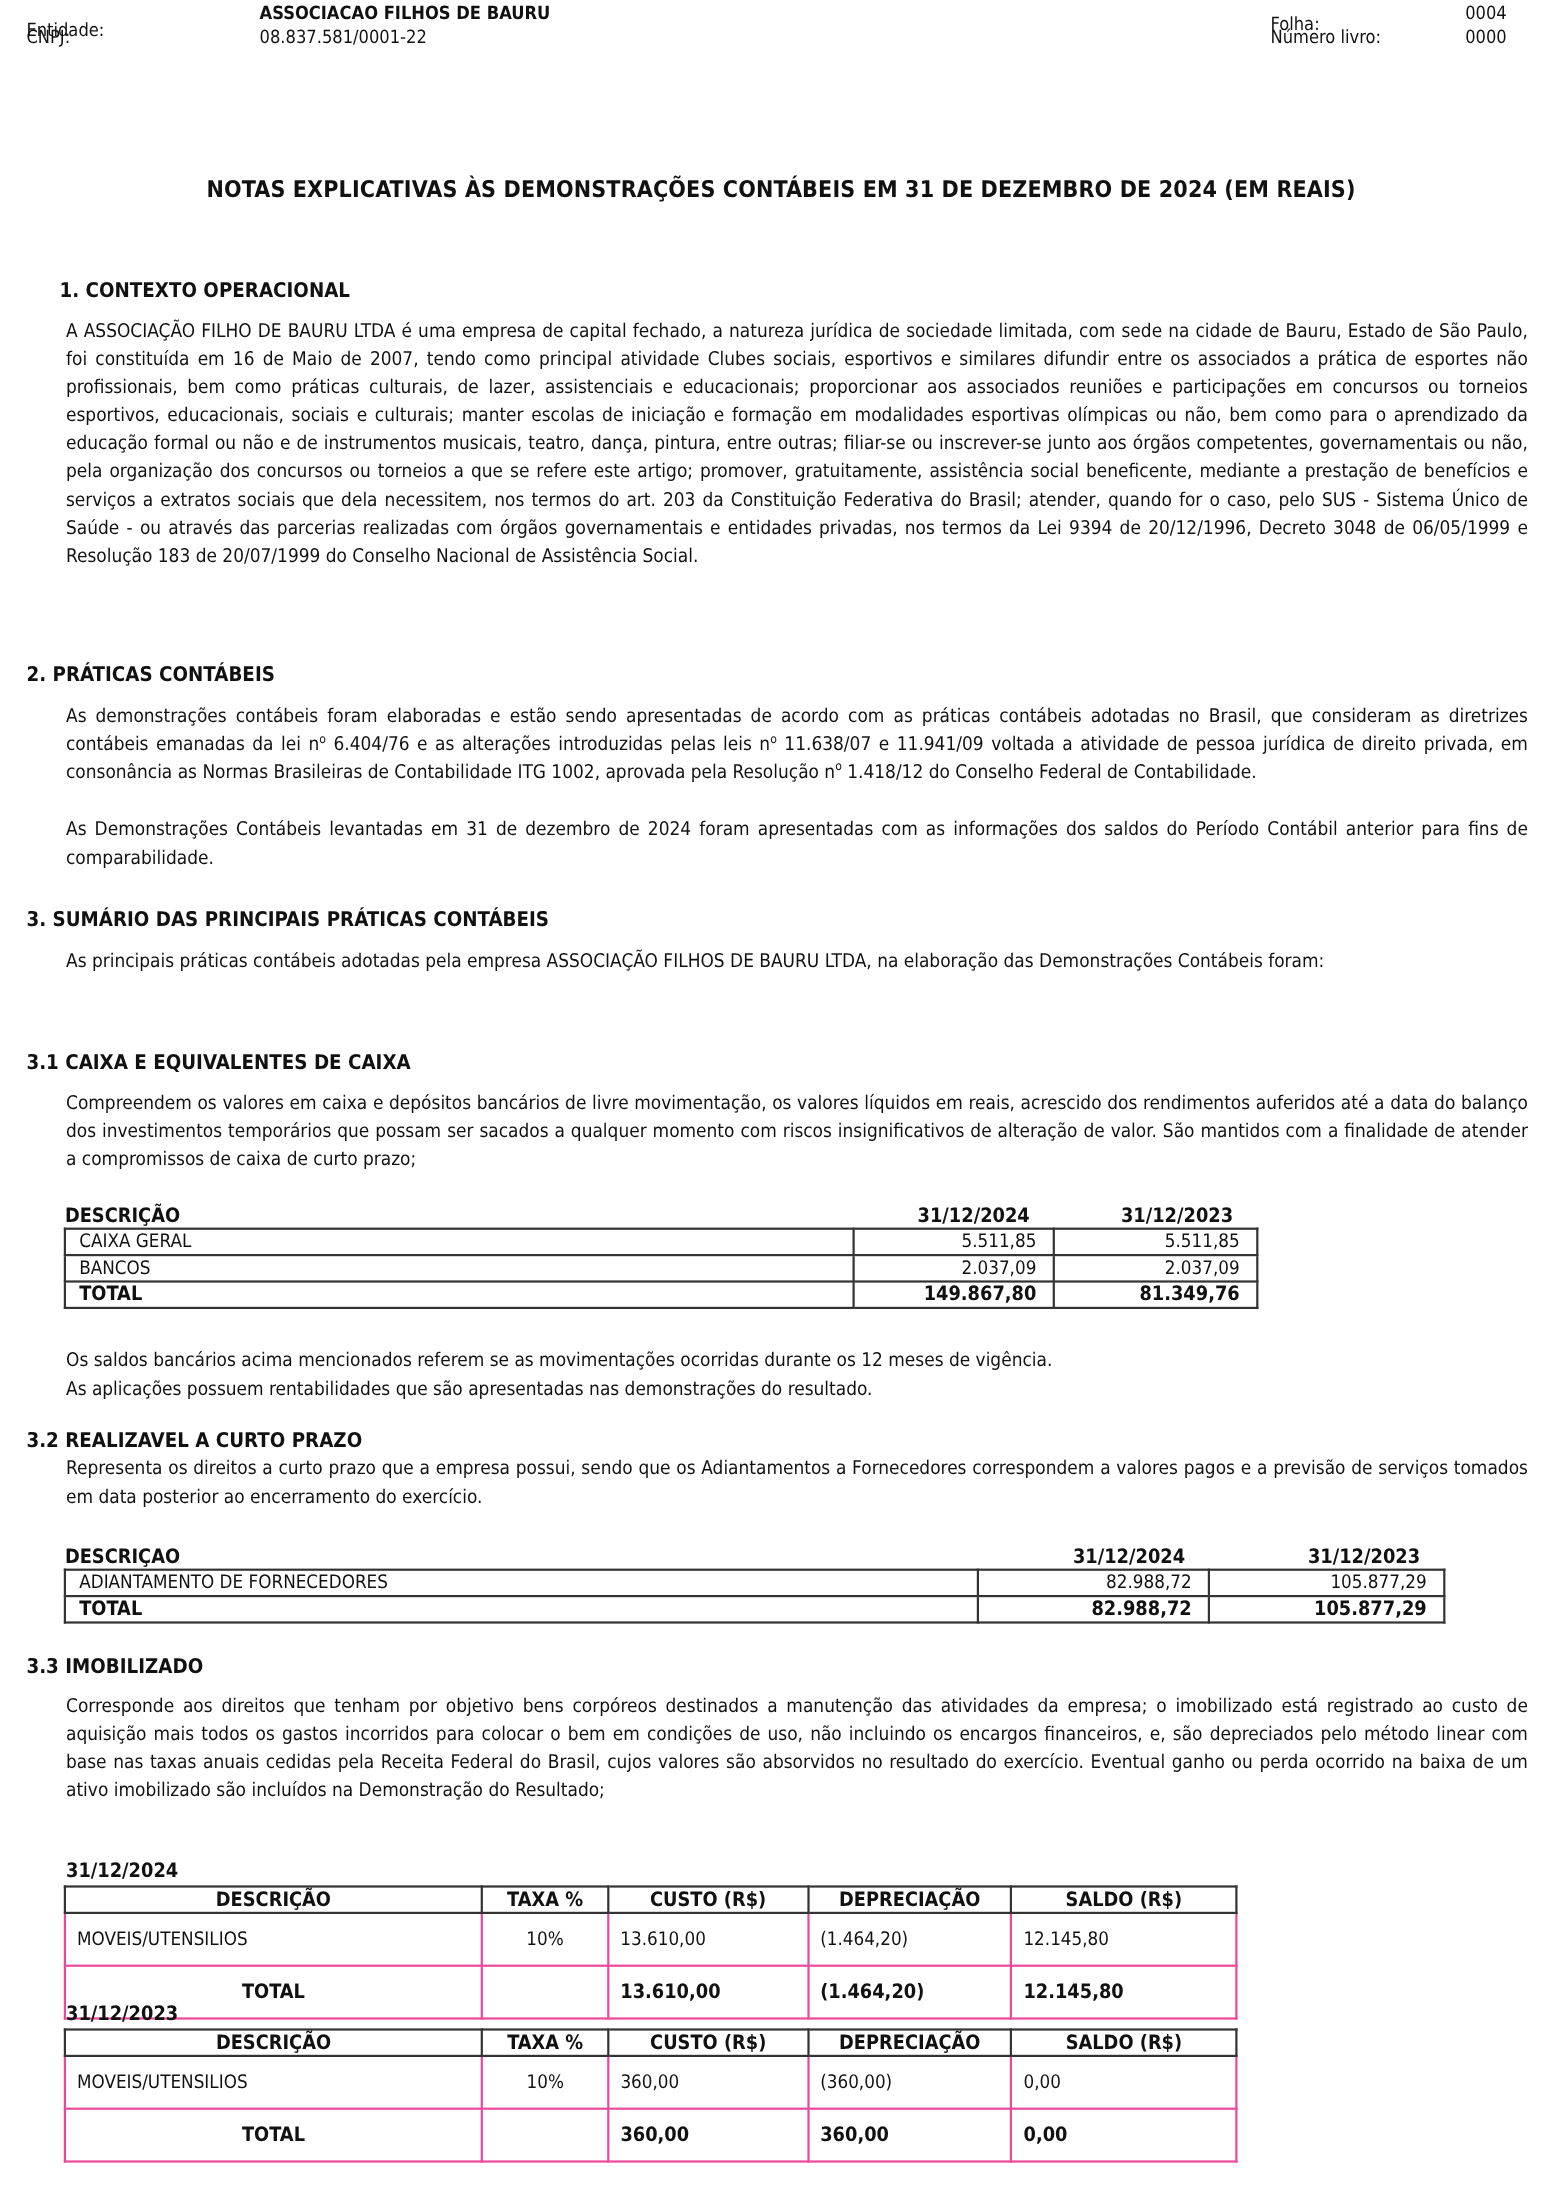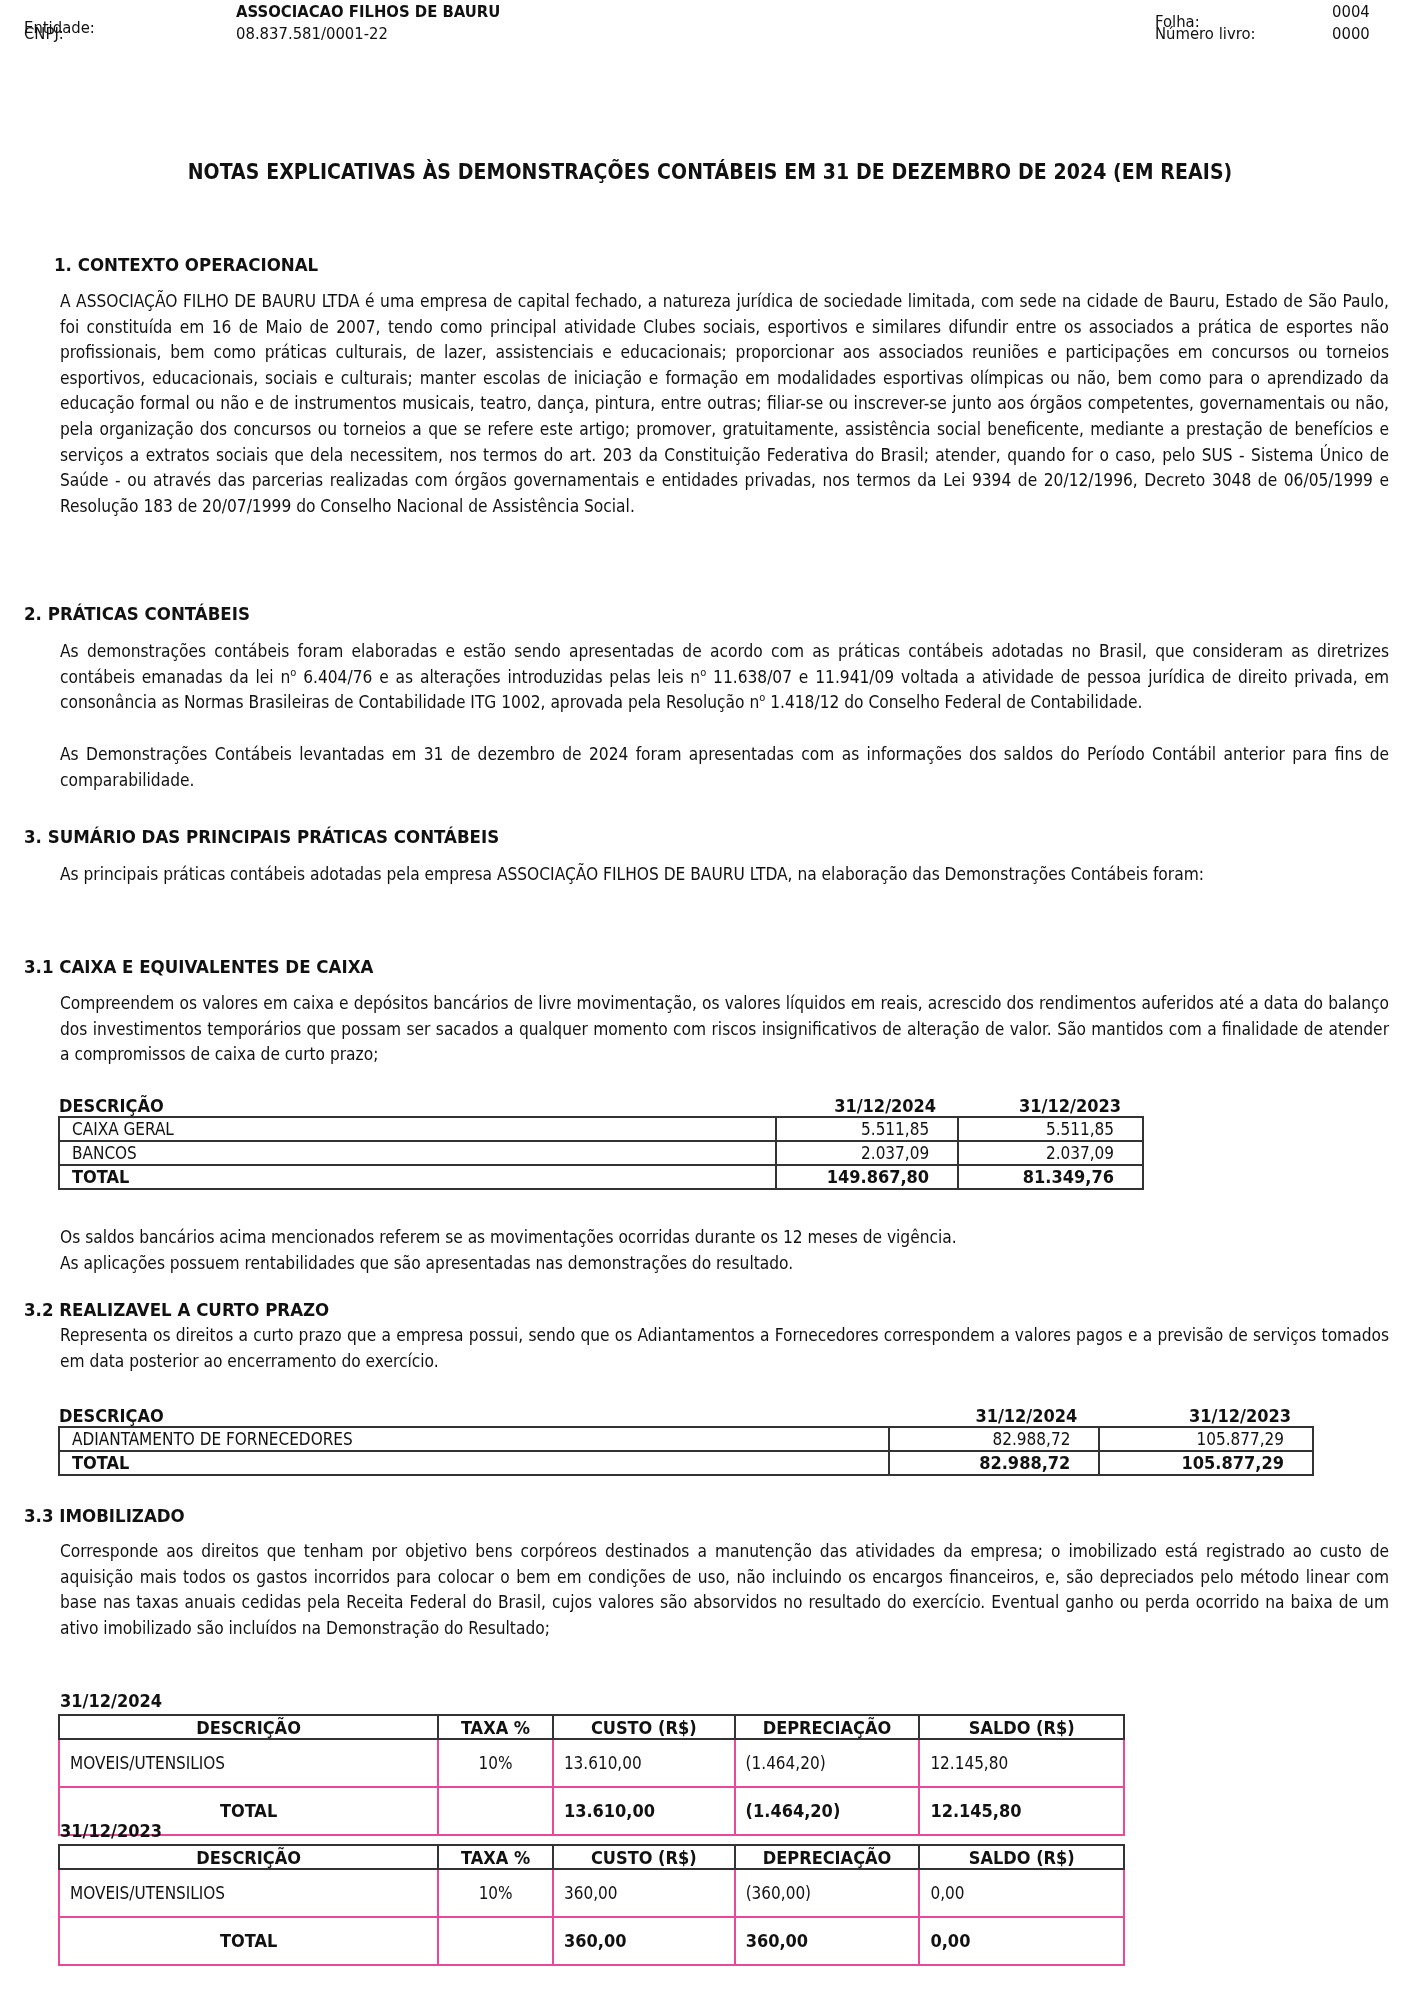--- a/index.html
+++ b/index.html
@@ -26,21 +26,21 @@
   .para sup { font-size:11px; vertical-align:7px; line-height:0; }
   table.fin {
     position:absolute; border-collapse:collapse; font-size:17px;
   }
   table.fin th {
     font-weight:bold; font-size:18px; padding:0 4px; height:22px; border:none;
   }
   table.fin td {
     border:2px solid #333; height:22px; padding:0 6px 0 12px; line-height:22px;
   }
-  table.fin td.num { text-align:right; padding-right:28px; }
+  table.fin td.num { text-align:right; padding-right:15px; }
   table.fin tr.total td { font-weight:bold; font-size:18px; }
   table.fin th.l { text-align:left; padding-left:0; }
   table.fin th.r { text-align:right; padding-right:22px; }
 
   table.imob {
     position:absolute; border-collapse:collapse; font-size:17px;
   }
   table.imob th {
     border:2px solid #333; font-weight:bold; font-size:18px; height:22px; text-align:center; padding:0 4px;
   }

